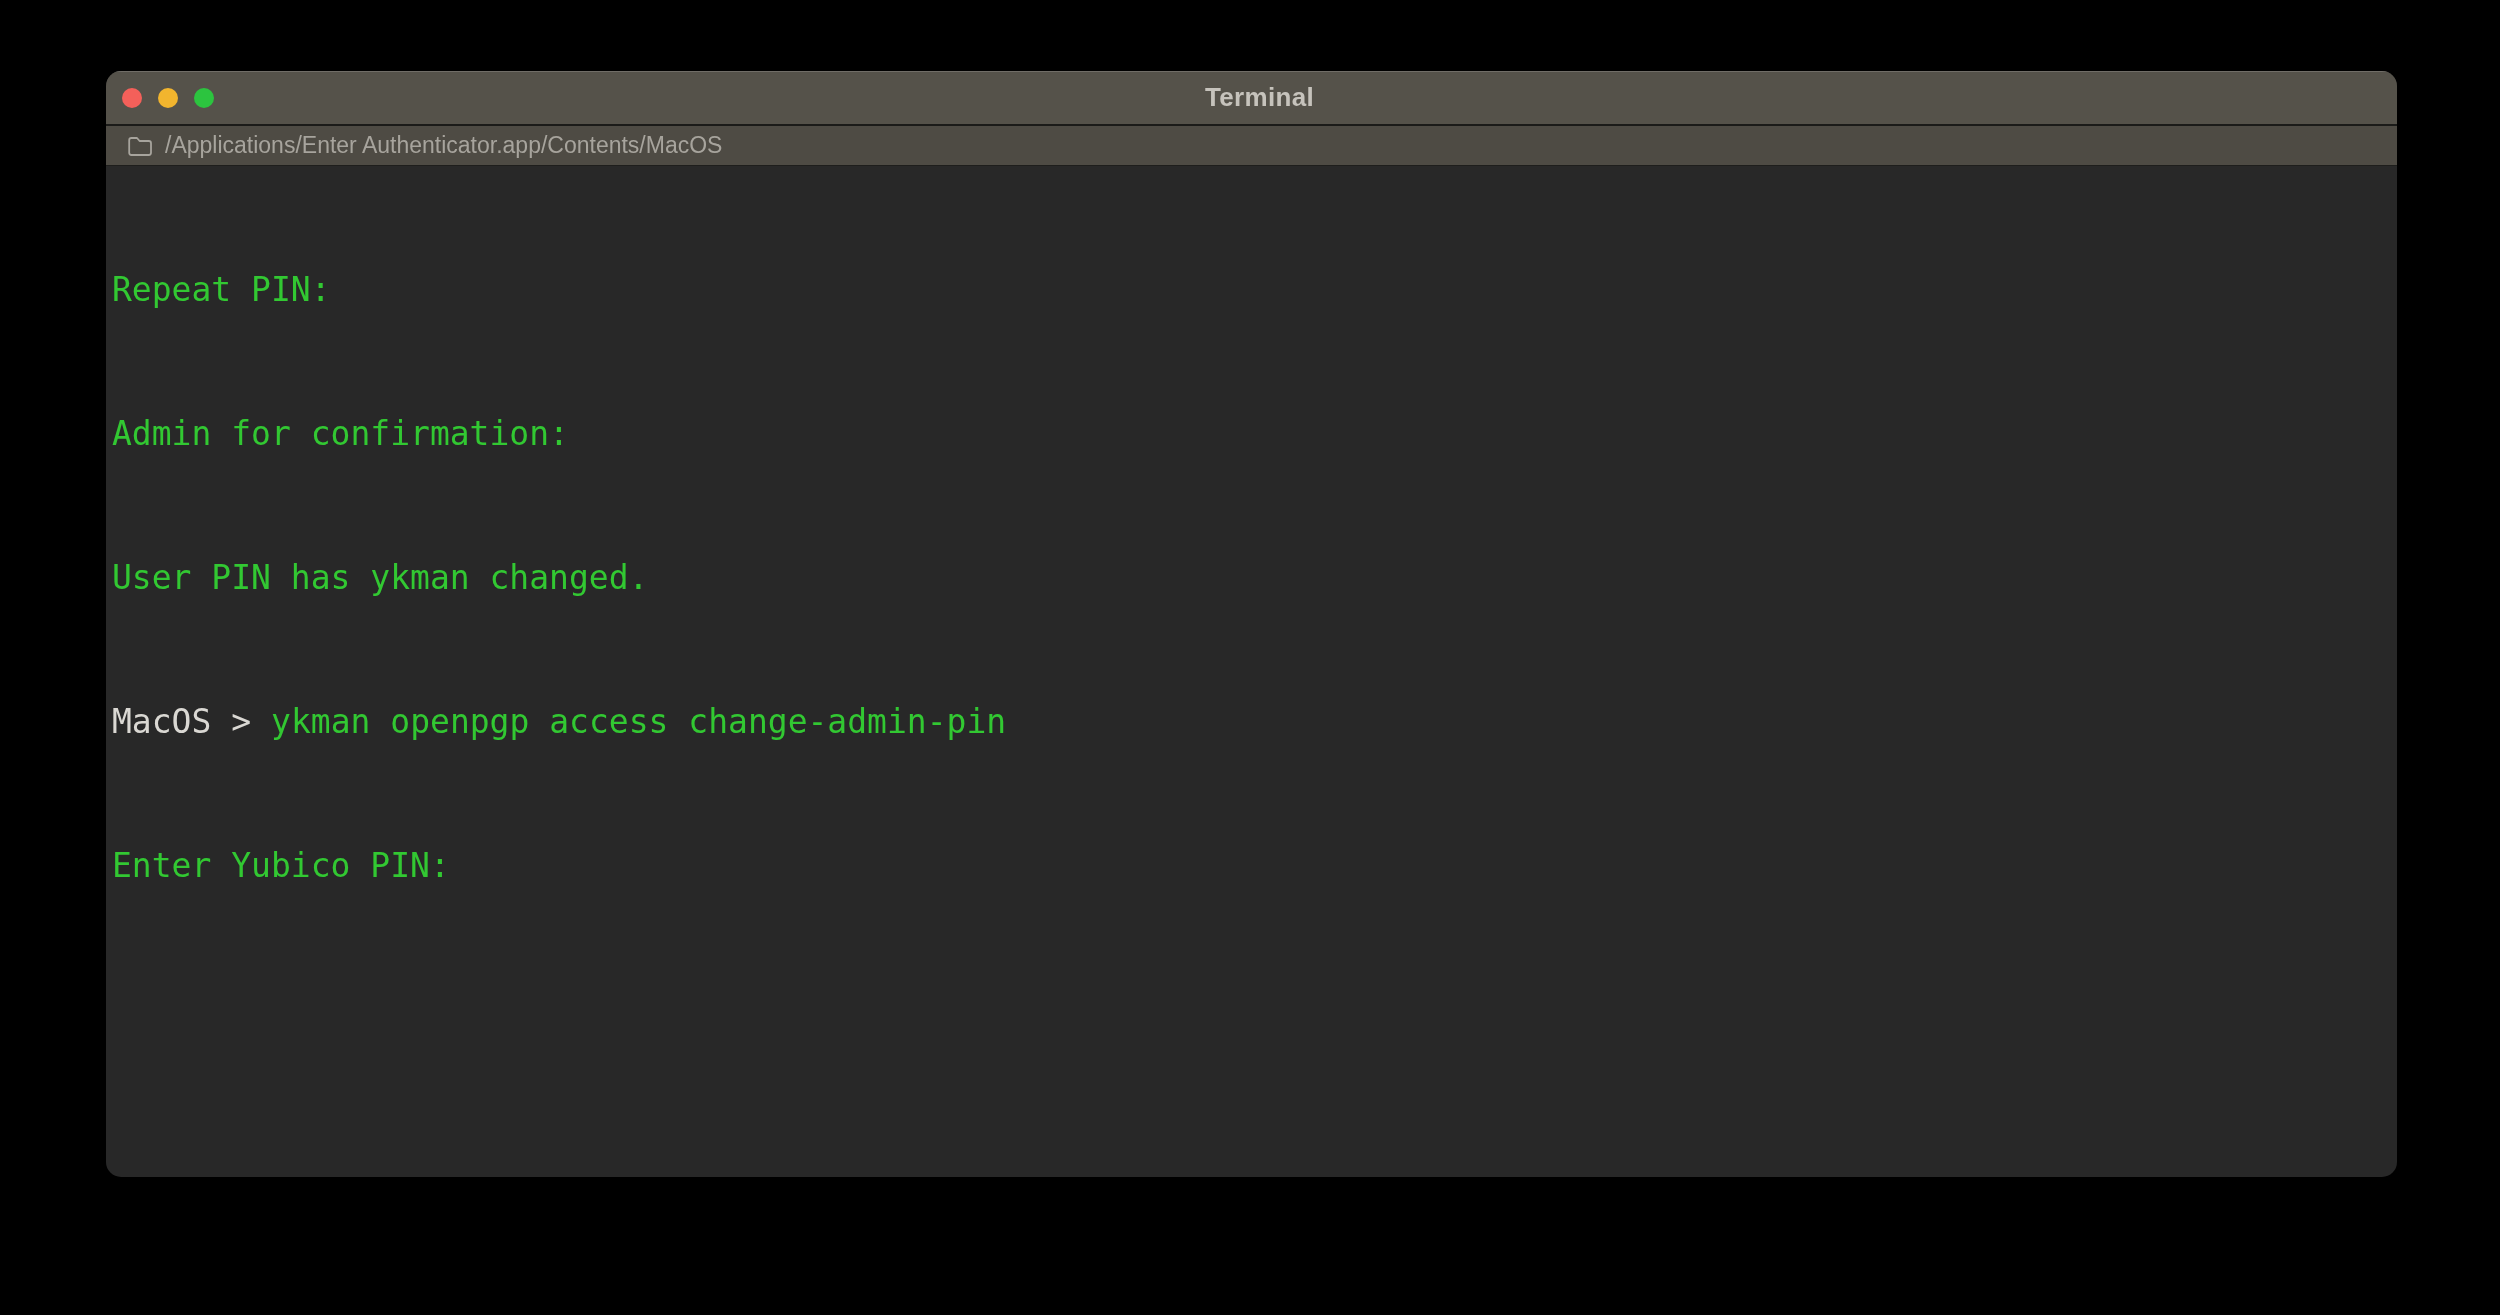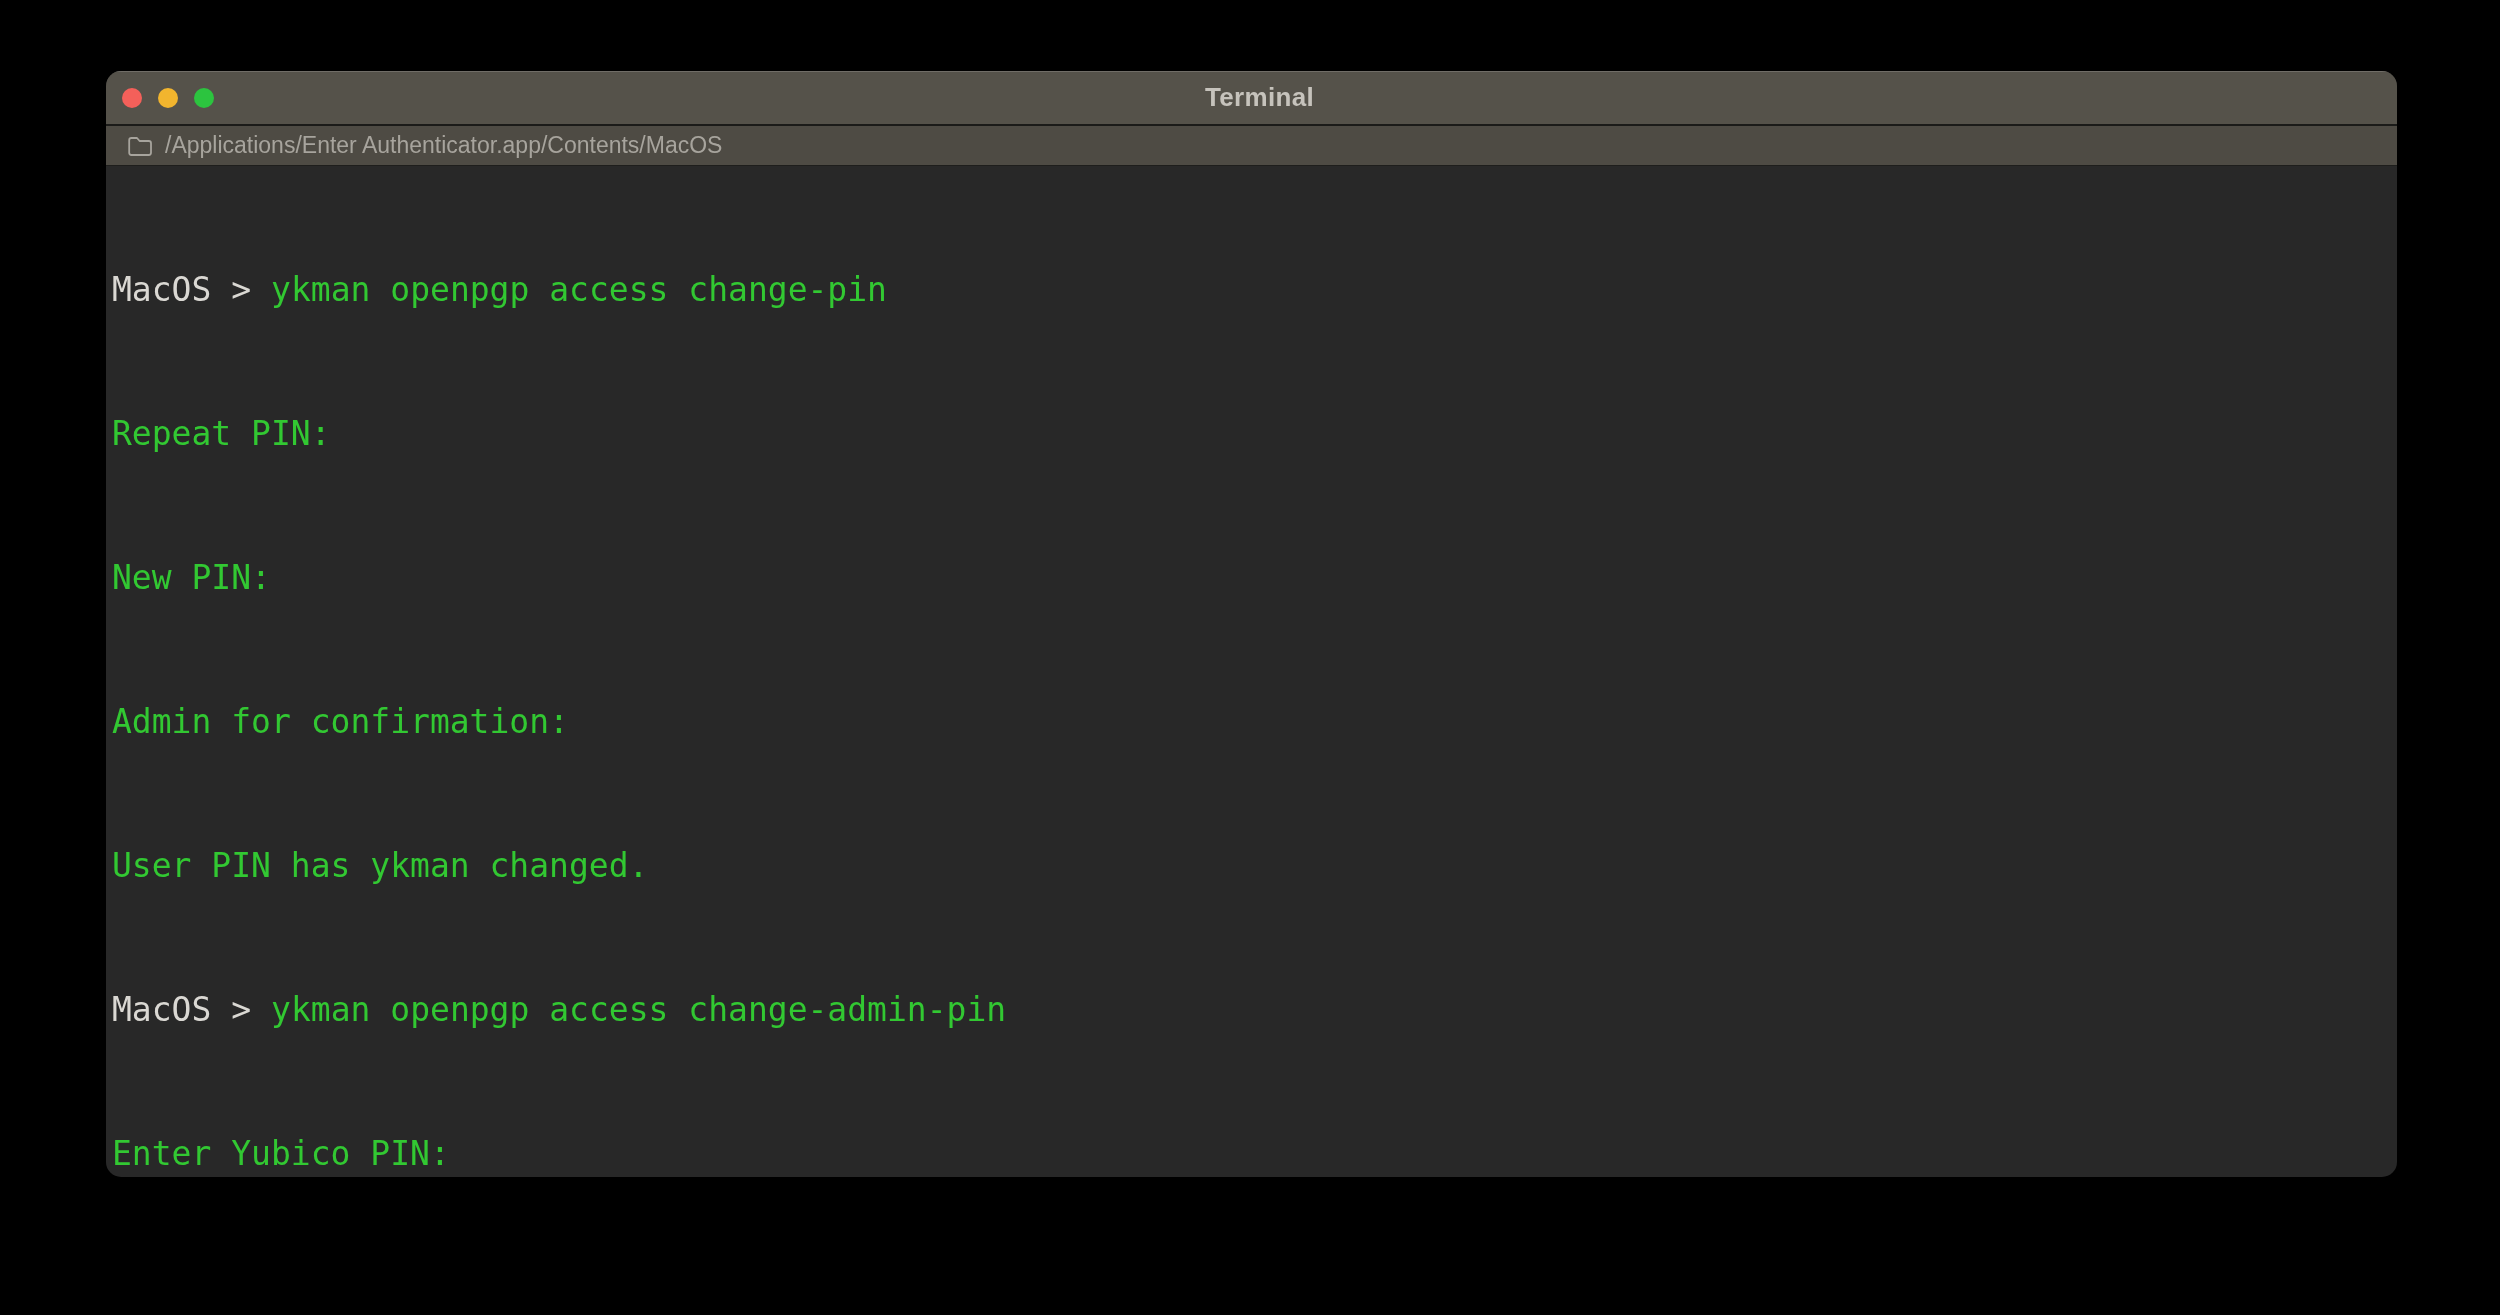--- a/index.html
+++ b/index.html
@@ -109,23 +109,21 @@
     <div class="pathbar">
       <span class="folder-ico">
         <svg width="26" height="22" viewBox="0 0 26 22">
           <path d="M2.2 5.2 q0 -2.2 2.2 -2.2 h5.6 l2.6 3 h9.2 q2.2 0 2.2 2.2 v9.6 q0 2.2 -2.2 2.2 h-17.4 q-2.2 0 -2.2 -2.2 Z" fill="none" stroke="#a7a49d" stroke-width="1.8" stroke-linejoin="round"></path>
         </svg>
       </span>
       <span class="path">/Applications/Enter Authenticator.app/Contents/MacOS</span>
     </div>
 
     <div class="content">
-      <div class="t-line"><span class="prompt">MacOS &gt;</span><span class="cmd">ykman openpgp access change-pin</span></div>
       <div class="t-line"><span class="out">Repeat PIN:</span></div>
-      <div class="t-line"><span class="out">New PIN:</span></div>
       <div class="t-line"><span class="out">Admin for confirmation:</span></div>
       <div class="t-line"><span class="out">User PIN has ykman changed.</span></div>
       <div class="t-line"><span class="prompt">MacOS &gt;</span><span class="cmd">ykman openpgp access change-admin-pin</span></div>
       <div class="t-line"><span class="out">Enter Yubico PIN:</span></div>
       
       
       
       
     </div>
 

